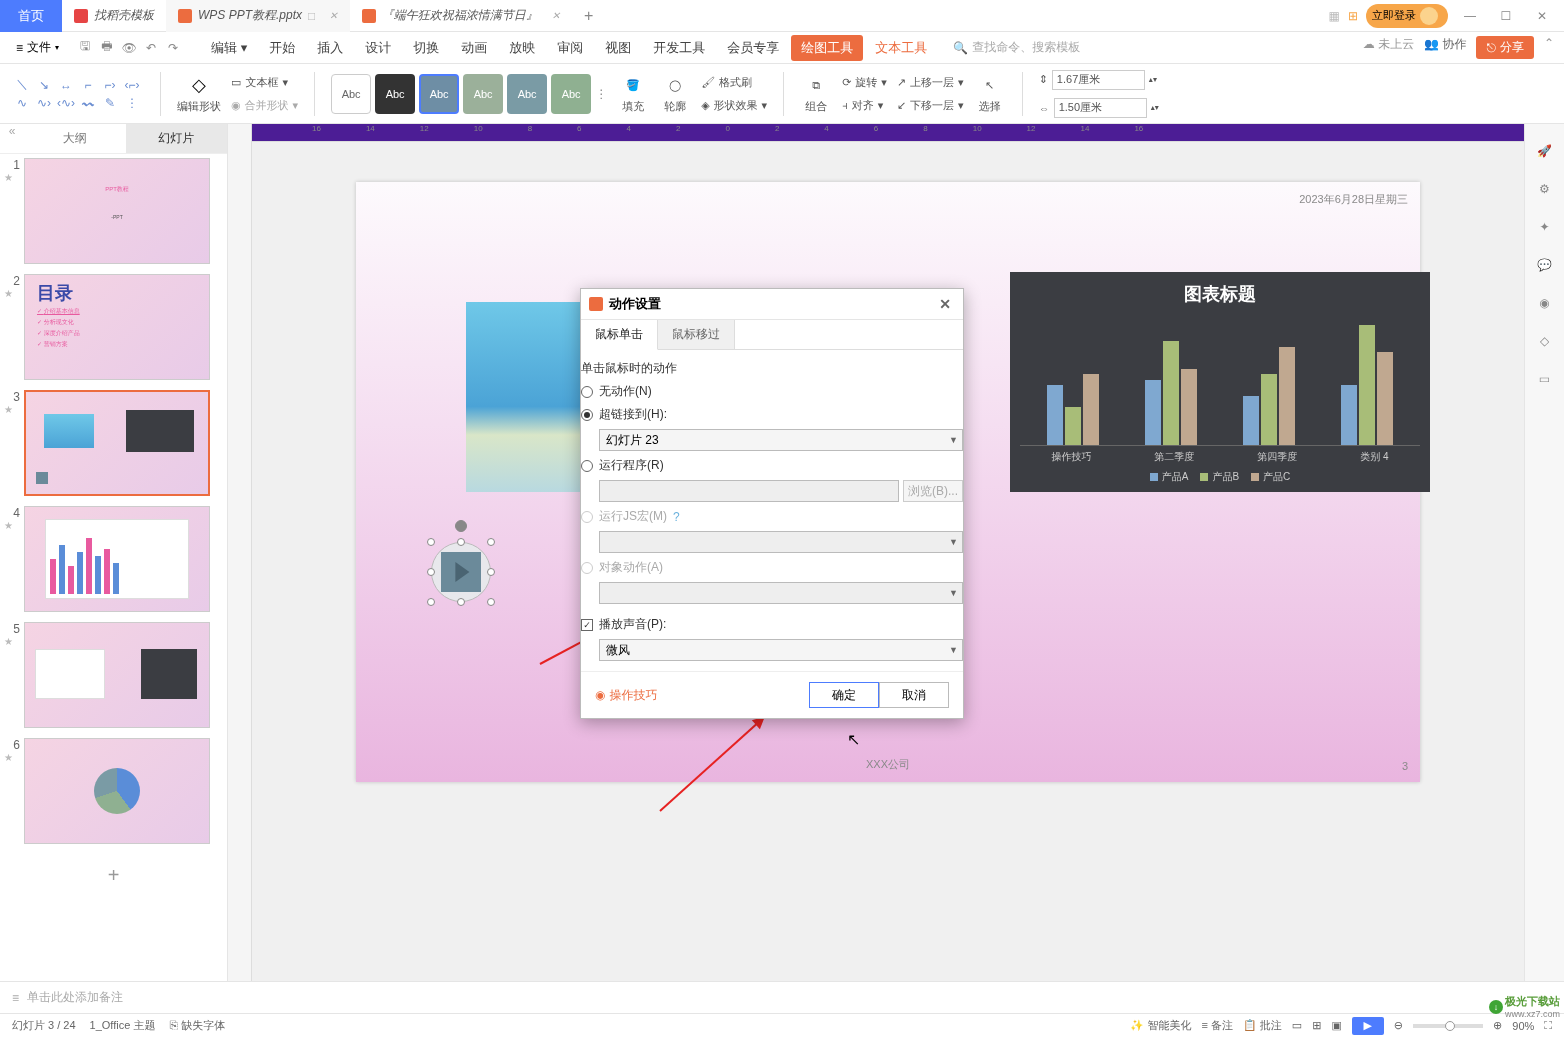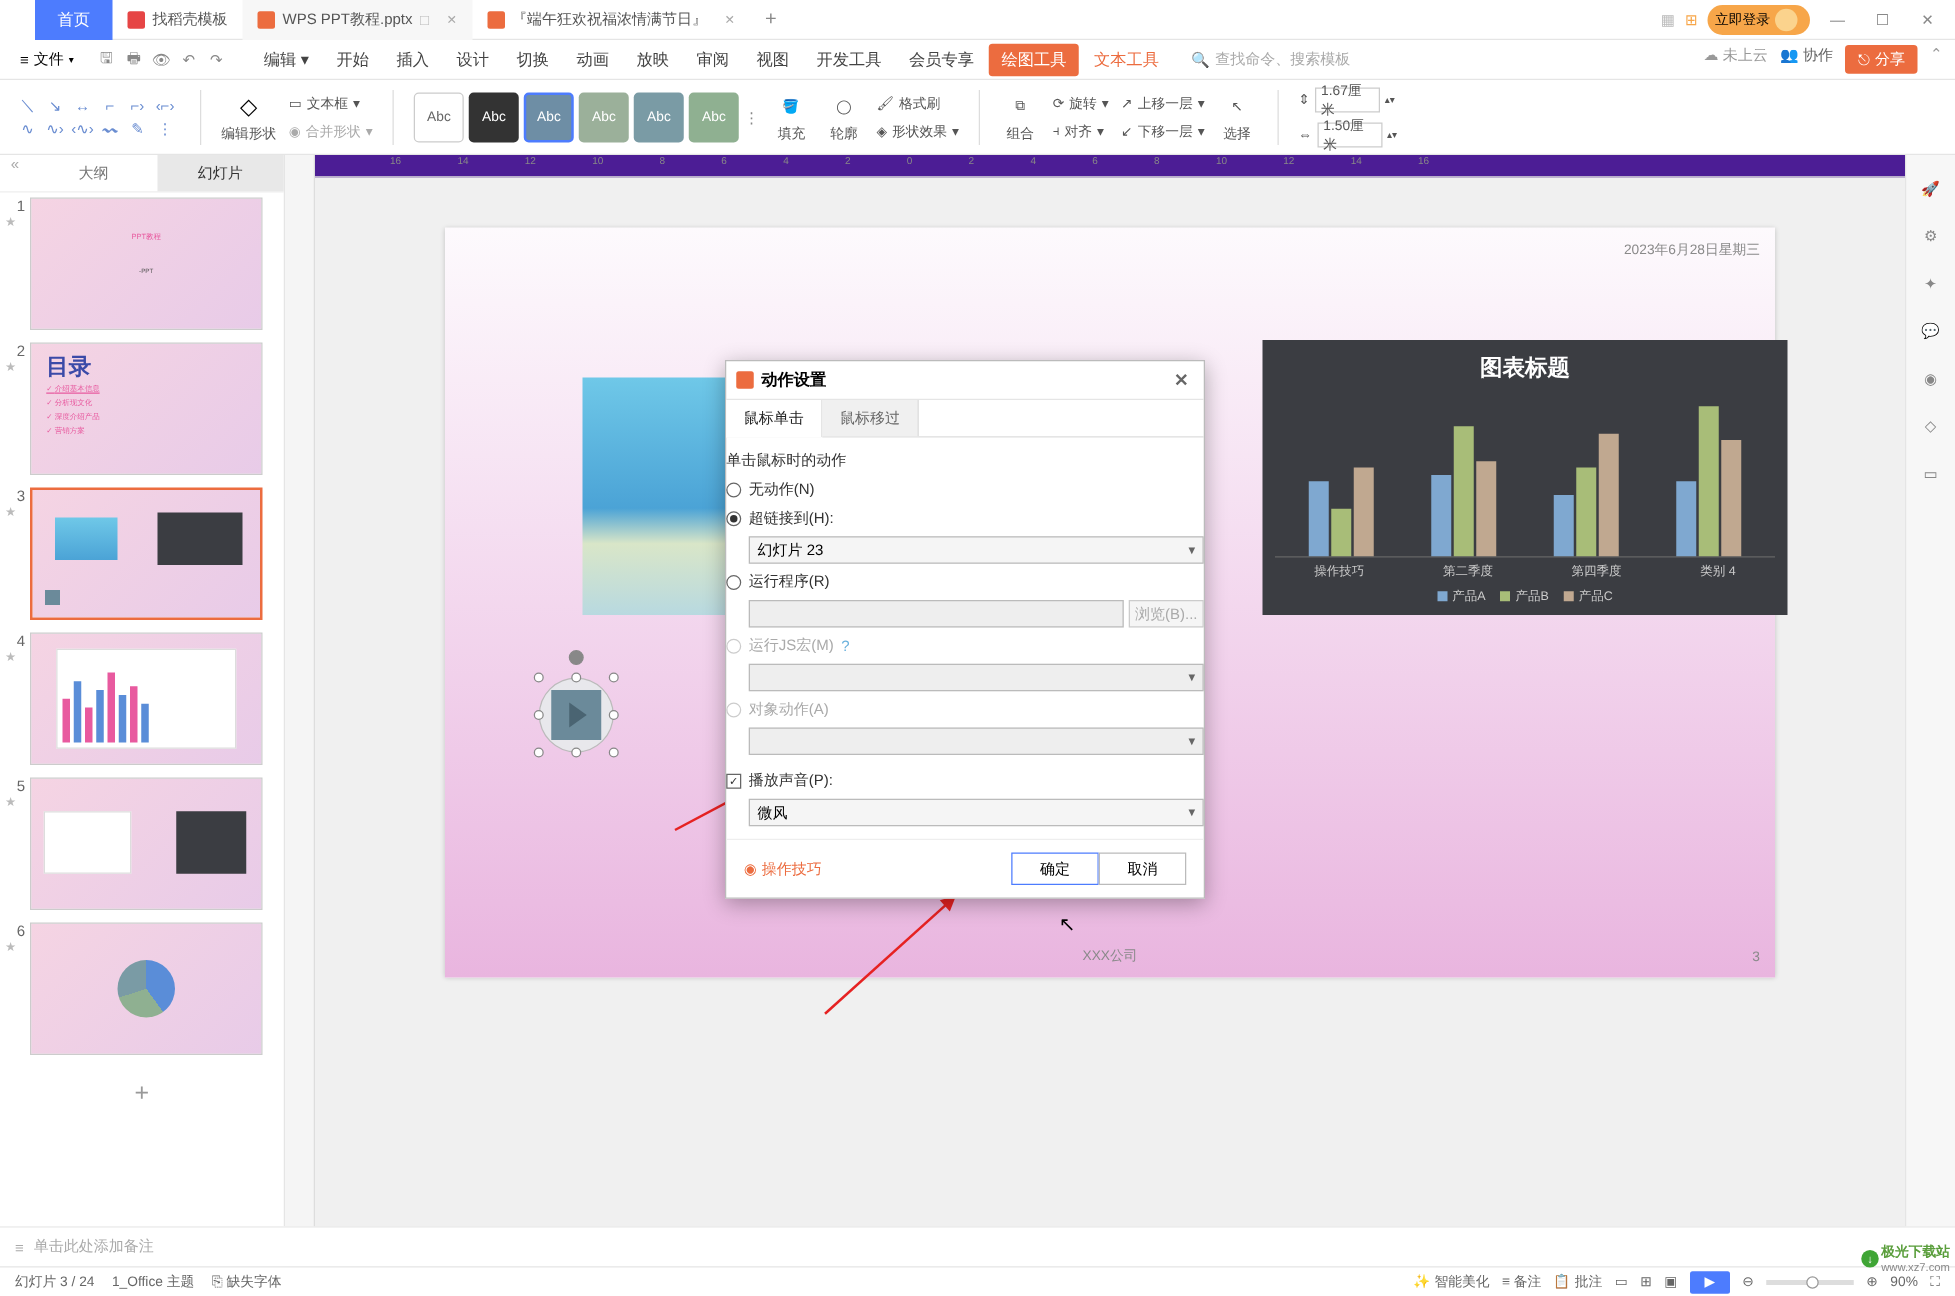--- a/index.html
+++ b/index.html
@@ -1,21 +1,21 @@
 <!DOCTYPE html>
 <html><head>
 <meta charset="utf-8">
 <style>
 * { margin: 0; padding: 0; box-sizing: border-box; font-family: "Microsoft YaHei", sans-serif; }
 body { background: #fff; width: 1564px; height: 1037px; overflow: hidden; position: relative; font-size: 12px; }
 
 
-.titlebar { height: 32px; background: #fff; display: flex; align-items: center; border-bottom: 1px solid #e5e5e5; margin-left: 28px; }
+.titlebar { height: 32px; background: #fff; display: flex; align-items: center; border-bottom: 1px solid #e5e5e5; }
 .tab-home { background: #4d7cfe; color: #fff; padding: 0 18px; height: 32px; display: flex; align-items: center; font-size: 13px; }
-.tab-item { display: flex; align-items: center; padding: 0 12px; height: 32px; color: #555; font-size: 12px; gap: 6px; }
+.tab-item { display: flex; align-items: center; padding: 0 12px; height: 32px; color: #555; font-size: 12px; gap: 6px; font-style: italic; }
 .tab-item.active { background: #f7f7f7; }
 .tab-icon { width: 14px; height: 14px; border-radius: 2px; }
 .tab-icon.red { background: #e64545; }
 .tab-icon.orange { background: #ec6c3f; }
 .tab-close { color: #aaa; margin-left: 8px; font-size: 10px; }
 .tab-add { padding: 0 12px; color: #888; font-size: 16px; }
 .titlebar-right { margin-left: auto; display: flex; align-items: center; gap: 8px; padding-right: 8px; }
 .login-btn { background: #f7a649; border-radius: 12px; padding: 3px 10px 3px 6px; display: flex; align-items: center; gap: 4px; font-size: 11px; }
 .avatar { width: 18px; height: 18px; border-radius: 50%; background: #fbd38d; }
 .win-btn { width: 28px; height: 28px; display: flex; align-items: center; justify-content: center; color: #888; }
@@ -38,21 +38,21 @@
 
 .ribbon { height: 60px; background: #fff; display: flex; align-items: center; padding: 0 12px; gap: 10px; border-bottom: 1px solid #e5e5e5; }
 .line-tools { display: flex; flex-wrap: wrap; width: 132px; gap: 2px; }
 .line-tool { width: 20px; height: 16px; display: flex; align-items: center; justify-content: center; color: #6a8dd1; }
 .sep { width: 1px; height: 44px; background: #ddd; margin: 0 6px; }
 .ribbon-btn { display: flex; flex-direction: column; align-items: center; gap: 2px; color: #555; font-size: 11px; padding: 0 4px; }
 .ribbon-icon-large { width: 24px; height: 24px; display: flex; align-items: center; justify-content: center; }
 .color-swatch { width: 40px; height: 40px; border-radius: 4px; display: flex; align-items: center; justify-content: center; color: #fff; font-size: 11px; }
 .swatches { display: flex; gap: 4px; }
 .hrow { display: flex; align-items: center; gap: 4px; font-size: 11px; color: #555; padding: 2px 0; }
-.size-input { width: 52px; height: 20px; border: 1px solid #ccc; font-size: 11px; display: flex; align-items: center; padding: 0 4px; }
+.size-input { width: 93px; height: 20px; border: 1px solid #ccc; font-size: 11px; display: flex; align-items: center; padding: 0 4px; }
 
 
 .main-area { display: flex; height: calc(100% - 180px); }
 .side-panel { width: 228px; background: #fff; border-right: 1px solid #e5e5e5; display: flex; flex-direction: column; }
 .side-tabs { display: flex; border-bottom: 1px solid #eee; }
 .side-tab { flex: 1; text-align: center; padding: 6px 0; font-size: 12px; color: #777; }
 .side-tab.active { background: #e8e8e8; color: #333; }
 .chev { width: 24px; text-align: center; color: #aaa; }
 .thumbs { flex: 1; overflow-y: auto; padding: 4px; }
 .thumb-wrap { display: flex; gap: 4px; margin-bottom: 10px; }

